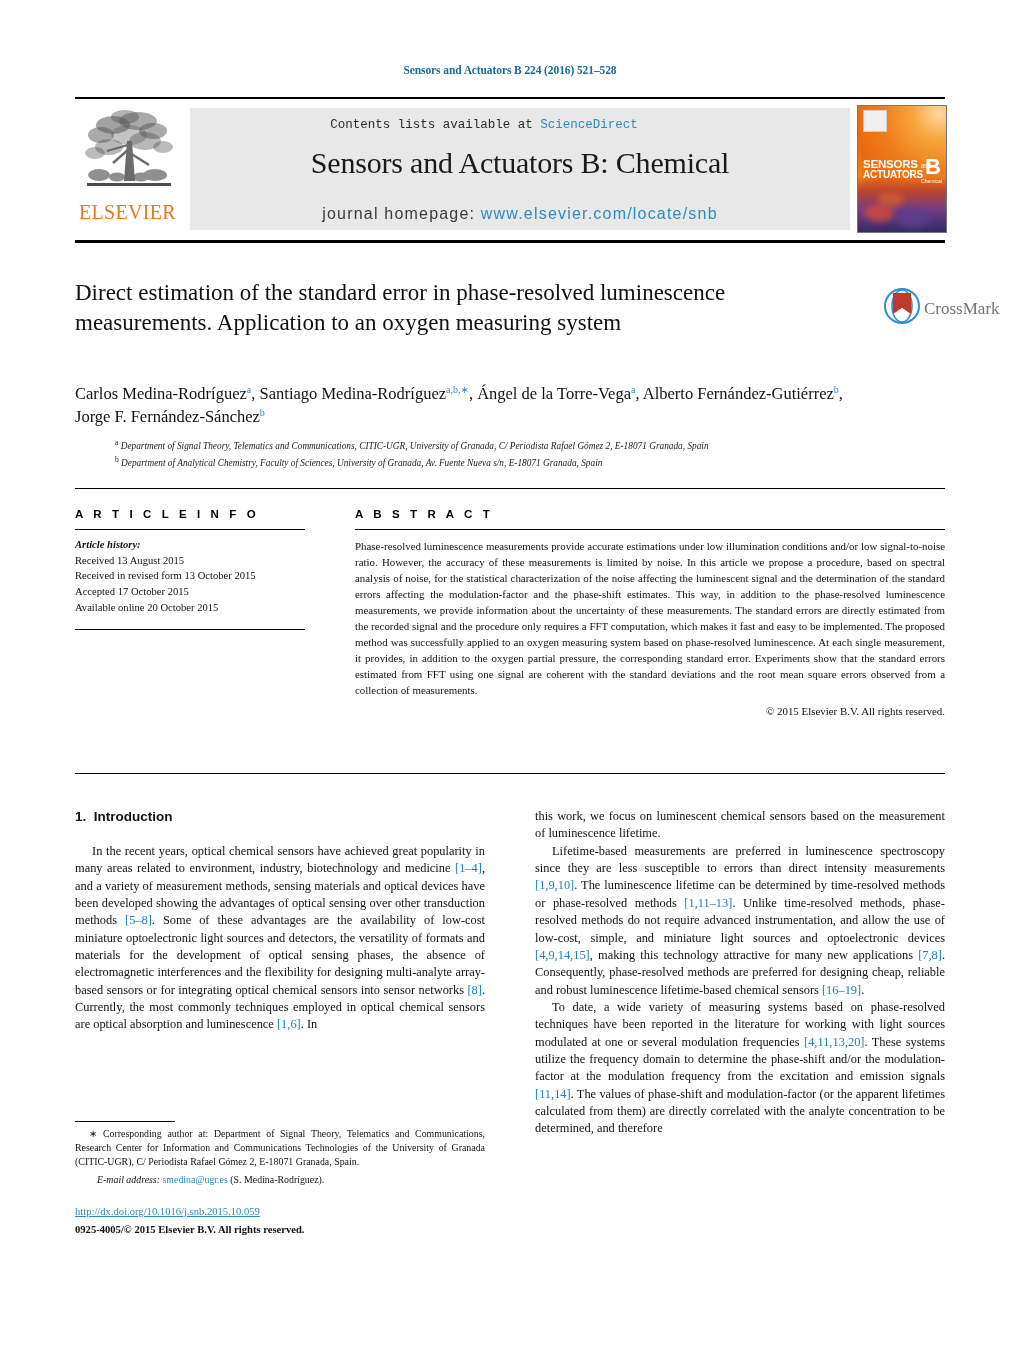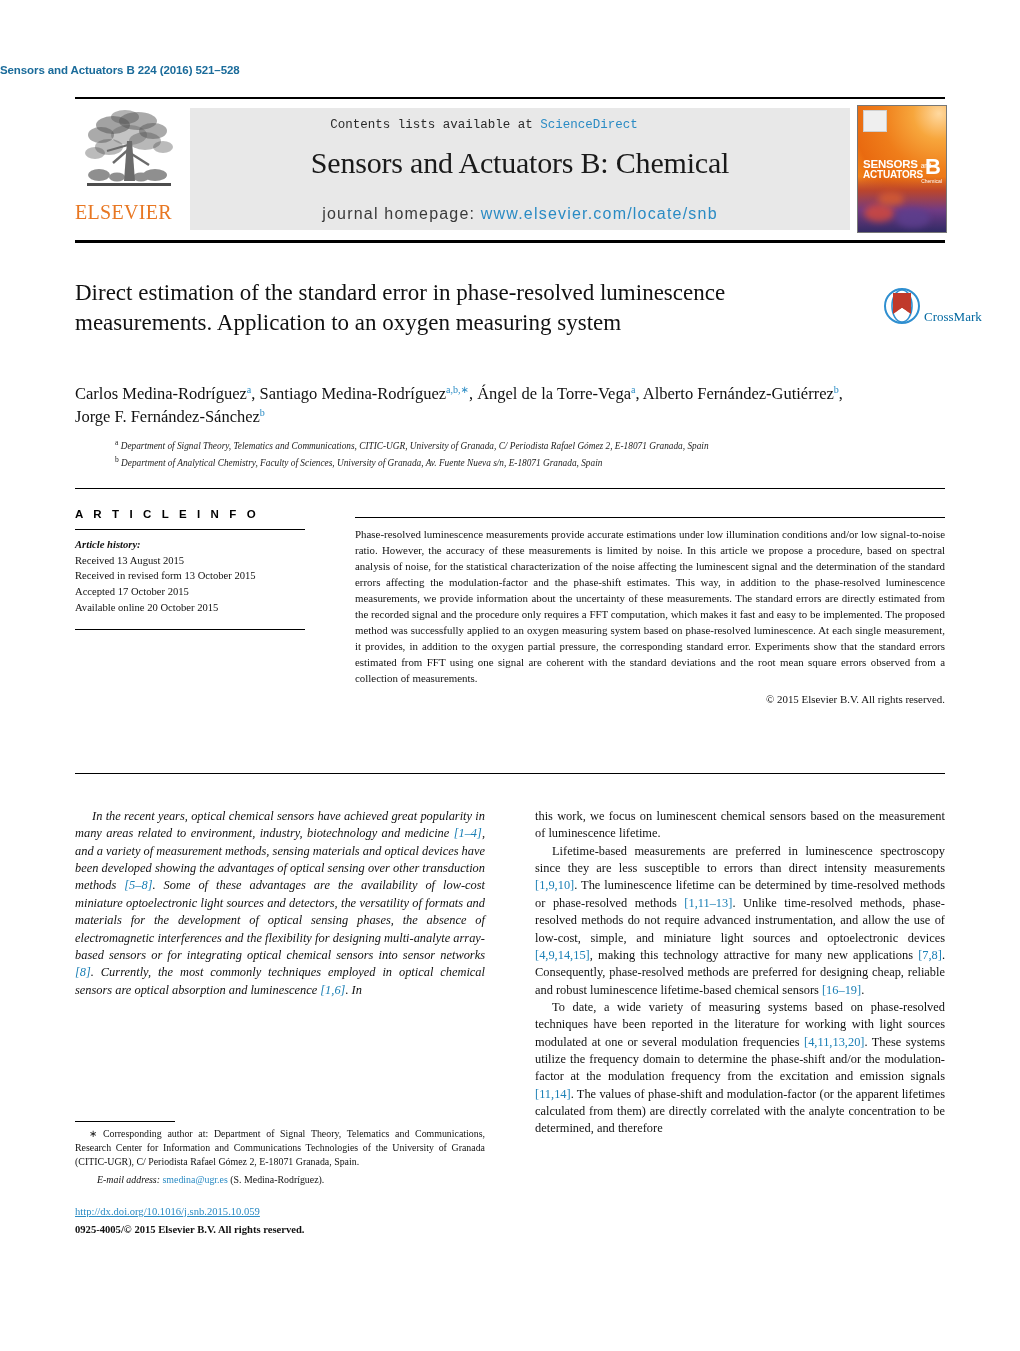--- a/index.html
+++ b/index.html
@@ -13,41 +13,42 @@
   }
   .page{
     position:absolute;
     left:0;top:0;width:1020px;height:1351px;
     box-sizing:border-box;
   }
 
   
   .runhead{
     position:absolute;left:0;top:64px;width:1020px;
-    text-align:left;
-    font-family:Liberation Sans, sans-serif;
+    text-align:center;
+    font-family:Liberation Serif, serif;
     font-size:11.5px;font-weight:bold;
     color:#1a6b9a;
     letter-spacing:-0.1px;
   }
   .rule-top{
     position:absolute;left:75px;top:97px;width:870px;height:2px;background:#000;
   }
   .rule-bot{
     position:absolute;left:75px;top:240px;width:870px;height:3px;background:#000;
   }
   .mast-row{
     position:absolute;left:75px;top:103px;width:870px;height:132px;
   }
   .elsevier-logo{
     position:absolute;left:0px;top:2px;width:105px;height:130px;
   }
   .tree-canvas{position:absolute;left:8px;top:0px;width:92px;height:96px;}
   .elsevier-word{
     position:absolute;left:0px;top:96px;width:105px;
+    text-align:center;
     font-family:"Liberation Serif", serif;
     font-size:20px;
     letter-spacing:0.3px;
     color:#E87722;
   }
   .banner{
     position:absolute;left:115px;top:5px;width:660px;height:122px;
     background:#e8e8e8;
   }
   .banner .contents{
@@ -117,23 +118,23 @@
     font-size:23px;line-height:1.32;
     color:#111;
   }
   .crossmark{
     position:absolute;left:884px;top:288px;width:76px;height:40px;
   }
   .cm-circle{
     position:absolute;left:0;top:0;width:36px;height:36px;
   }
   .cm-label{
-    position:absolute;left:40px;top:21px;
-    font-family:"Liberation Serif", serif;
-    font-size:13px;color:#0369a1;
+    position:absolute;left:40px;top:11px;
+    font-family:"Liberation Serif", serif;
+    font-size:17px;color:#737373;
   }
   .authors{
     position:absolute;left:75px;top:382px;width:790px;
     font-family:"Liberation Serif", serif;
     font-size:16.5px;line-height:1.42;color:#111;
   }
   .authors sup{font-size:10px;color:#2a8bc4;vertical-align:super;}
   .authors sup.star{color:#2a8bc4;}
   .affils{
     position:absolute;left:75px;top:437px;width:830px;
@@ -188,21 +189,21 @@
     text-align:justify;
   }
   .col-l{left:75px;}
   .col-r{left:535px;}
   .h2{
     font-family:"Liberation Sans", sans-serif;
     font-weight:bold;font-size:13.5px;color:#111;
     margin:0 0 16px 0;
   }
   .col p{margin:0;text-indent:17px;}
-  .col p.first{text-indent:17px;font-style:italic;}
+  .col p.first{text-indent:17px;}
   .ref{color:#1a7fb5;}
 
   
   .foot-rule{
     position:absolute;left:75px;top:1121px;width:100px;height:1px;background:#000;
   }
   .footnote{
     position:absolute;left:75px;top:1127px;width:410px;
     font-family:"Liberation Serif", serif;
     font-size:9.9px;line-height:1.42;color:#111;
@@ -324,26 +325,30 @@
       <div class="lab">Article history:</div>
       <div>Received 13 August 2015</div>
       <div>Received in revised form 13 October 2015</div>
       <div>Accepted 17 October 2015</div>
       <div>Available online 20 October 2015</div>
     </div>
     <div class="info-rule2"></div>
   </div>
 
   <div class="abs-col">
+    <div class="sec-head">A B S T R A C T</div>
     <div class="abs-rule"></div>
     <div class="abs-body">Phase-resolved luminescence measurements provide accurate estimations under low illumination conditions and/or low signal-to-noise ratio. However, the accuracy of these measurements is limited by noise. In this article we propose a procedure, based on spectral analysis of noise, for the statistical characterization of the noise affecting the luminescent signal and the determination of the standard errors affecting the modulation-factor and the phase-shift estimates. This way, in addition to the phase-resolved luminescence measurements, we provide information about the uncertainty of these measurements. The standard errors are directly estimated from the recorded signal and the procedure only requires a FFT computation, which makes it fast and easy to be implemented. The proposed method was successfully applied to an oxygen measuring system based on phase-resolved luminescence. At each single measurement, it provides, in addition to the oxygen partial pressure, the corresponding standard error. Experiments show that the standard errors estimated from FFT using one signal are coherent with the standard deviations and the root mean square errors observed from a collection of measurements.</div>
     <div class="abs-copy">© 2015 Elsevier B.V. All rights reserved.</div>
   </div>
 
   <div class="col col-l">
+    <div class="h2">
+      <span>1.</span>&nbsp;&nbsp;<span>Introduction</span>
+    </div>
     <p class="first" id="lp0">In the recent years, optical chemical sensors have achieved great popularity in many areas related to environment, industry, biotechnology and medicine <span class="ref">[1–4]</span>, and a variety of measurement methods, sensing materials and optical devices have been developed showing the advantages of optical sensing over other transduction methods <span class="ref">[5–8]</span>. Some of these advantages are the availability of low-cost miniature optoelectronic light sources and detectors, the versatility of formats and materials for the development of optical sensing phases, the absence of electromagnetic interferences and the flexibility for designing multi-analyte array-based sensors or for integrating optical chemical sensors into sensor networks <span class="ref">[8]</span>. Currently, the most commonly techniques employed in optical chemical sensors are optical absorption and luminescence <span class="ref">[1,6]</span>. In</p>
   </div>
 
   <div class="col col-r">
     <p id="rp0" style="text-indent:0">this work, we focus on luminescent chemical sensors based on the measurement of luminescence lifetime.</p>
     <p id="rp1">Lifetime-based measurements are preferred in luminescence spectroscopy since they are less susceptible to errors than direct intensity measurements <span class="ref">[1,9,10]</span>. The luminescence lifetime can be determined by time-resolved methods or phase-resolved methods <span class="ref">[1,11–13]</span>. Unlike time-resolved methods, phase-resolved methods do not require advanced instrumentation, and allow the use of low-cost, simple, and miniature light sources and optoelectronic devices <span class="ref">[4,9,14,15]</span>, making this technology attractive for many new applications <span class="ref">[7,8]</span>. Consequently, phase-resolved methods are preferred for designing cheap, reliable and robust luminescence lifetime-based chemical sensors <span class="ref">[16–19]</span>.</p>
     <p id="rp2">To date, a wide variety of measuring systems based on phase-resolved techniques have been reported in the literature for working with light sources modulated at one or several modulation frequencies <span class="ref">[4,11,13,20]</span>. These systems utilize the frequency domain to determine the phase-shift and/or the modulation-factor at the modulation frequency from the excitation and emission signals <span class="ref">[11,14]</span>. The values of phase-shift and modulation-factor (or the apparent lifetimes calculated from them) are directly correlated with the analyte concentration to be determined, and therefore</p>
   </div>
 
   <div class="foot-rule"></div>

